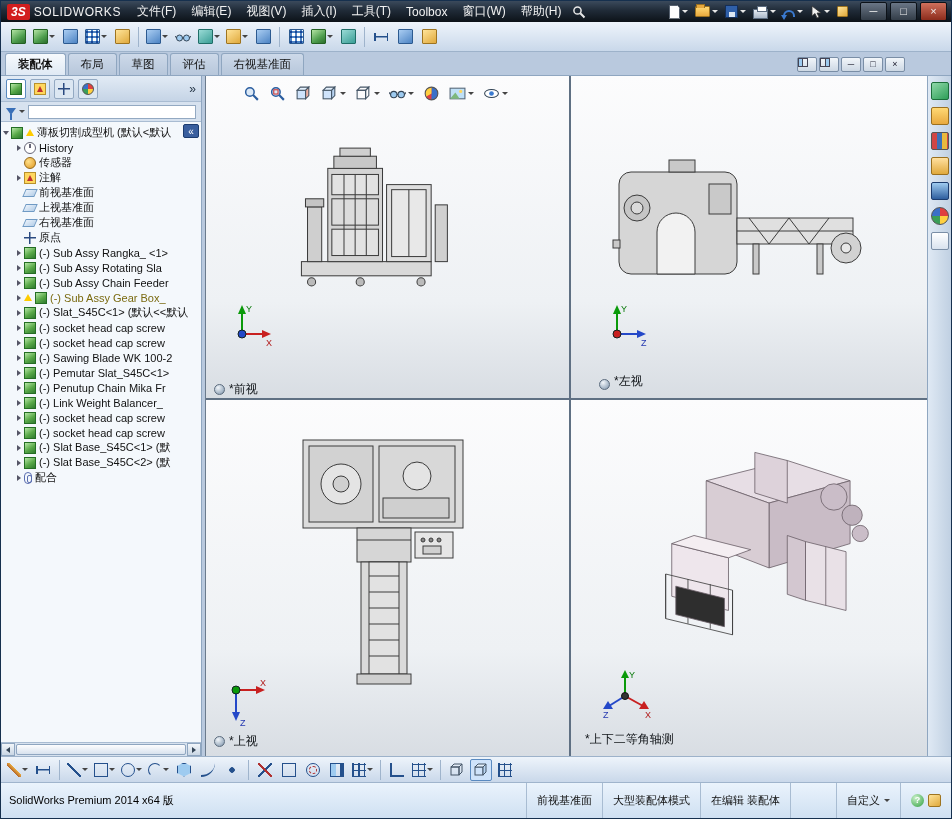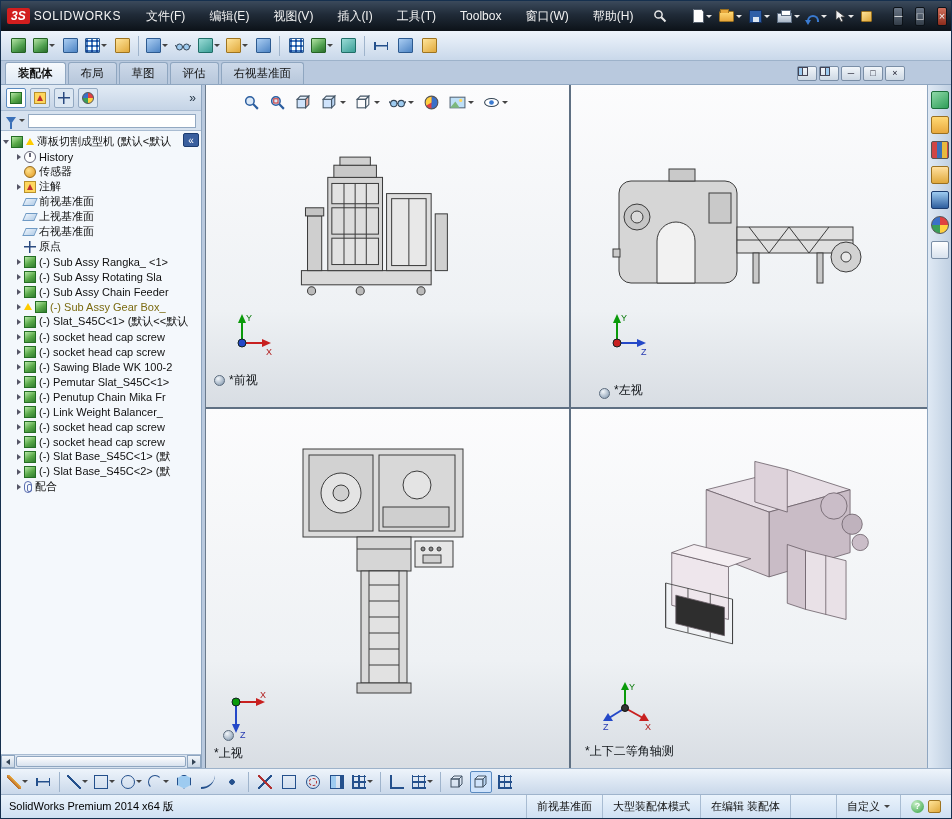--- a/index.html
+++ b/index.html
@@ -4,23 +4,23 @@
 <style>
   * { margin:0; padding:0; box-sizing:border-box; }
   html,body { background:#8fa6c0; }
   .window{
     width:952px;height:819px;position:relative;overflow:hidden;
     border:1px solid #16304e;background:#c2d2e6;
     font-family:"Liberation Sans",sans-serif;font-size:11px;color:#111;
     display:flex;flex-direction:column;
   }
   
-  .titlebar{height:30px;flex:none;display:flex;align-items:center;
+  .titlebar{height:21px;flex:none;display:flex;align-items:center;
     background:linear-gradient(180deg,#3b4a5c 0%,#202b38 45%,#0c1218 100%);
-    color:#f2f2f2;padding:0 4px;gap:10px;}
+    color:#f2f2f2;padding:0 4px;gap:1px;}
   .logo{display:flex;align-items:center;gap:4px;margin:0 8px 0 2px;}
   .logo-mark{background:#d21e1e;color:#fff;font-weight:bold;font-style:italic;
     padding:1px 4px;border-radius:2px;font-size:12px;}
   .logo-text{font-weight:normal;letter-spacing:.6px;font-size:12px;}
   .menu-item{padding:5px 7px;font-size:12px;white-space:nowrap;cursor:default;}
   .tb-spacer{flex:1;}
   .qat{display:flex;align-items:center;gap:1px;margin-right:6px;}
   .qbtn{height:22px;display:flex;align-items:center;padding:0 3px;gap:2px;border-radius:2px;}
   .car{width:0;height:0;border-left:3px solid transparent;border-right:3px solid transparent;border-top:3px solid #444;}
   .car-w{border-top-color:#e8e8e8;}
@@ -172,21 +172,21 @@
     linear-gradient(-45deg,transparent 46%,#24508c 46%,#24508c 54%,transparent 54%);}
   .sh-mirror{background:linear-gradient(90deg,#9ecbf0 0 5px,transparent 5px 9px,#24508c 9px 14px);border:1px solid #24508c;}
   .sh-grid{background:
     repeating-linear-gradient(0deg,#24508c 0 1.5px,transparent 1.5px 6px),
     repeating-linear-gradient(90deg,#24508c 0 1.5px,transparent 1.5px 6px);}
   .sh-point{background:radial-gradient(circle,#24508c 0 2.5px,transparent 3px);}
   .sh-offset{border:1.5px solid #24508c;border-radius:50%;position:relative;}
   .sh-offset::after{content:"";position:absolute;inset:2px;border:1px dashed #b03030;border-radius:50%;}
   .sh-angle{border-left:2px solid #24508c;border-bottom:2px solid #24508c;}
   
-  .statusbar{height:24px;flex:none;display:flex;align-items:stretch;
+  .statusbar{height:36px;flex:none;display:flex;align-items:stretch;
     background:linear-gradient(#eaf3fc,#cfe0f2);border-top:1px solid #9fb4cc;font-size:11px;}
   .st-left{flex:1;display:flex;align-items:center;padding:0 8px;color:#000;}
   .seg{display:flex;align-items:center;padding:0 10px;border-left:1px solid #a8bcd2;gap:4px;white-space:nowrap;}
   .seg.empty{width:46px;}
   .help-orb{width:13px;height:13px;border-radius:50%;background:radial-gradient(circle at 35% 30%,#c8f0c8,#2e9e3e);
     color:#fff;font-size:9px;font-weight:bold;text-align:center;line-height:13px;}
   .tip-icon{width:13px;height:13px;background:linear-gradient(145deg,#ffe49a,#e0a93c);border:1px solid #9e7420;border-radius:2px;}
   svg{display:block;}
 </style>
 </head>
@@ -527,21 +527,21 @@
         </svg>
         <svg class="triad" style="left:24px;bottom:50px;" width="46" height="48" viewBox="0 0 46 48">
           <line x1="12" y1="34" x2="12" y2="12" stroke="#0a9a0a" stroke-width="2"></line>
             <polygon points="12,5 8,14 16,14" fill="#0a9a0a"></polygon>
           <line x1="12" y1="34" x2="34" y2="34" stroke="#c82020" stroke-width="2"></line>
             <polygon points="41,34 32,30 32,38" fill="#c82020"></polygon>
           <circle cx="12" cy="34" r="4" fill="#2448c8" stroke="#122"></circle>
           <text x="16" y="12" font-size="9" fill="#0a7a0a">Y</text>
           <text x="36" y="46" font-size="9" fill="#b01818">X</text>
         </svg>
-        <span class="vp-label" style="left:8px;bottom:18px;">
+        <span class="vp-label" style="left:8px;bottom:0;">
           <span class="vp-orb"></span>
           <span>*前视</span>
         </span>
       </div>
 
       <div class="vcell" style="left:365px;top:0;right:0;height:322px;">
         <svg class="machine" style="left:26px;top:80px;" width="290" height="132" viewBox="0 0 258 132">
           <g stroke="#3c3c3c" stroke-width="1" fill="#d6d6d6">
             <rect x="6" y="16" width="118" height="102" rx="12"></rect>
             <path d="M44 118 V76 a19 19 0 0 1 38 0 V118 Z" fill="#f2f2f2"></path>
@@ -607,21 +607,21 @@
         </svg>
         <svg class="triad" style="left:18px;bottom:28px;" width="46" height="52" viewBox="0 0 46 52">
           <line x1="12" y1="14" x2="34" y2="14" stroke="#c82020" stroke-width="2"></line>
             <polygon points="41,14 32,10 32,18" fill="#c82020"></polygon>
           <line x1="12" y1="14" x2="12" y2="38" stroke="#2448c8" stroke-width="2"></line>
             <polygon points="12,45 8,36 16,36" fill="#2448c8"></polygon>
           <circle cx="12" cy="14" r="4" fill="#0a9a0a" stroke="#122"></circle>
           <text x="36" y="10" font-size="9" fill="#b01818">X</text>
           <text x="16" y="50" font-size="9" fill="#2438b0">Z</text>
         </svg>
-        <span class="vp-label" style="left:8px;bottom:6px;flex-direction:column;">
+        <span class="vp-label" style="left:8px;bottom:6px;">
           <span class="vp-orb"></span>
           <span>*上视</span>
         </span>
       </div>
 
       <div class="vcell" style="left:365px;top:324px;right:0;bottom:0;">
         <svg class="machine" style="left:64px;top:22px;" width="264" height="228" viewBox="0 0 260 225">
           <g stroke="#6b5f68" stroke-width="0.8">
             <polygon points="70,58 150,38 212,58 132,80" fill="#e7dee5"></polygon>
             <polygon points="132,80 212,58 212,120 132,144" fill="#c9bcc6"></polygon>

